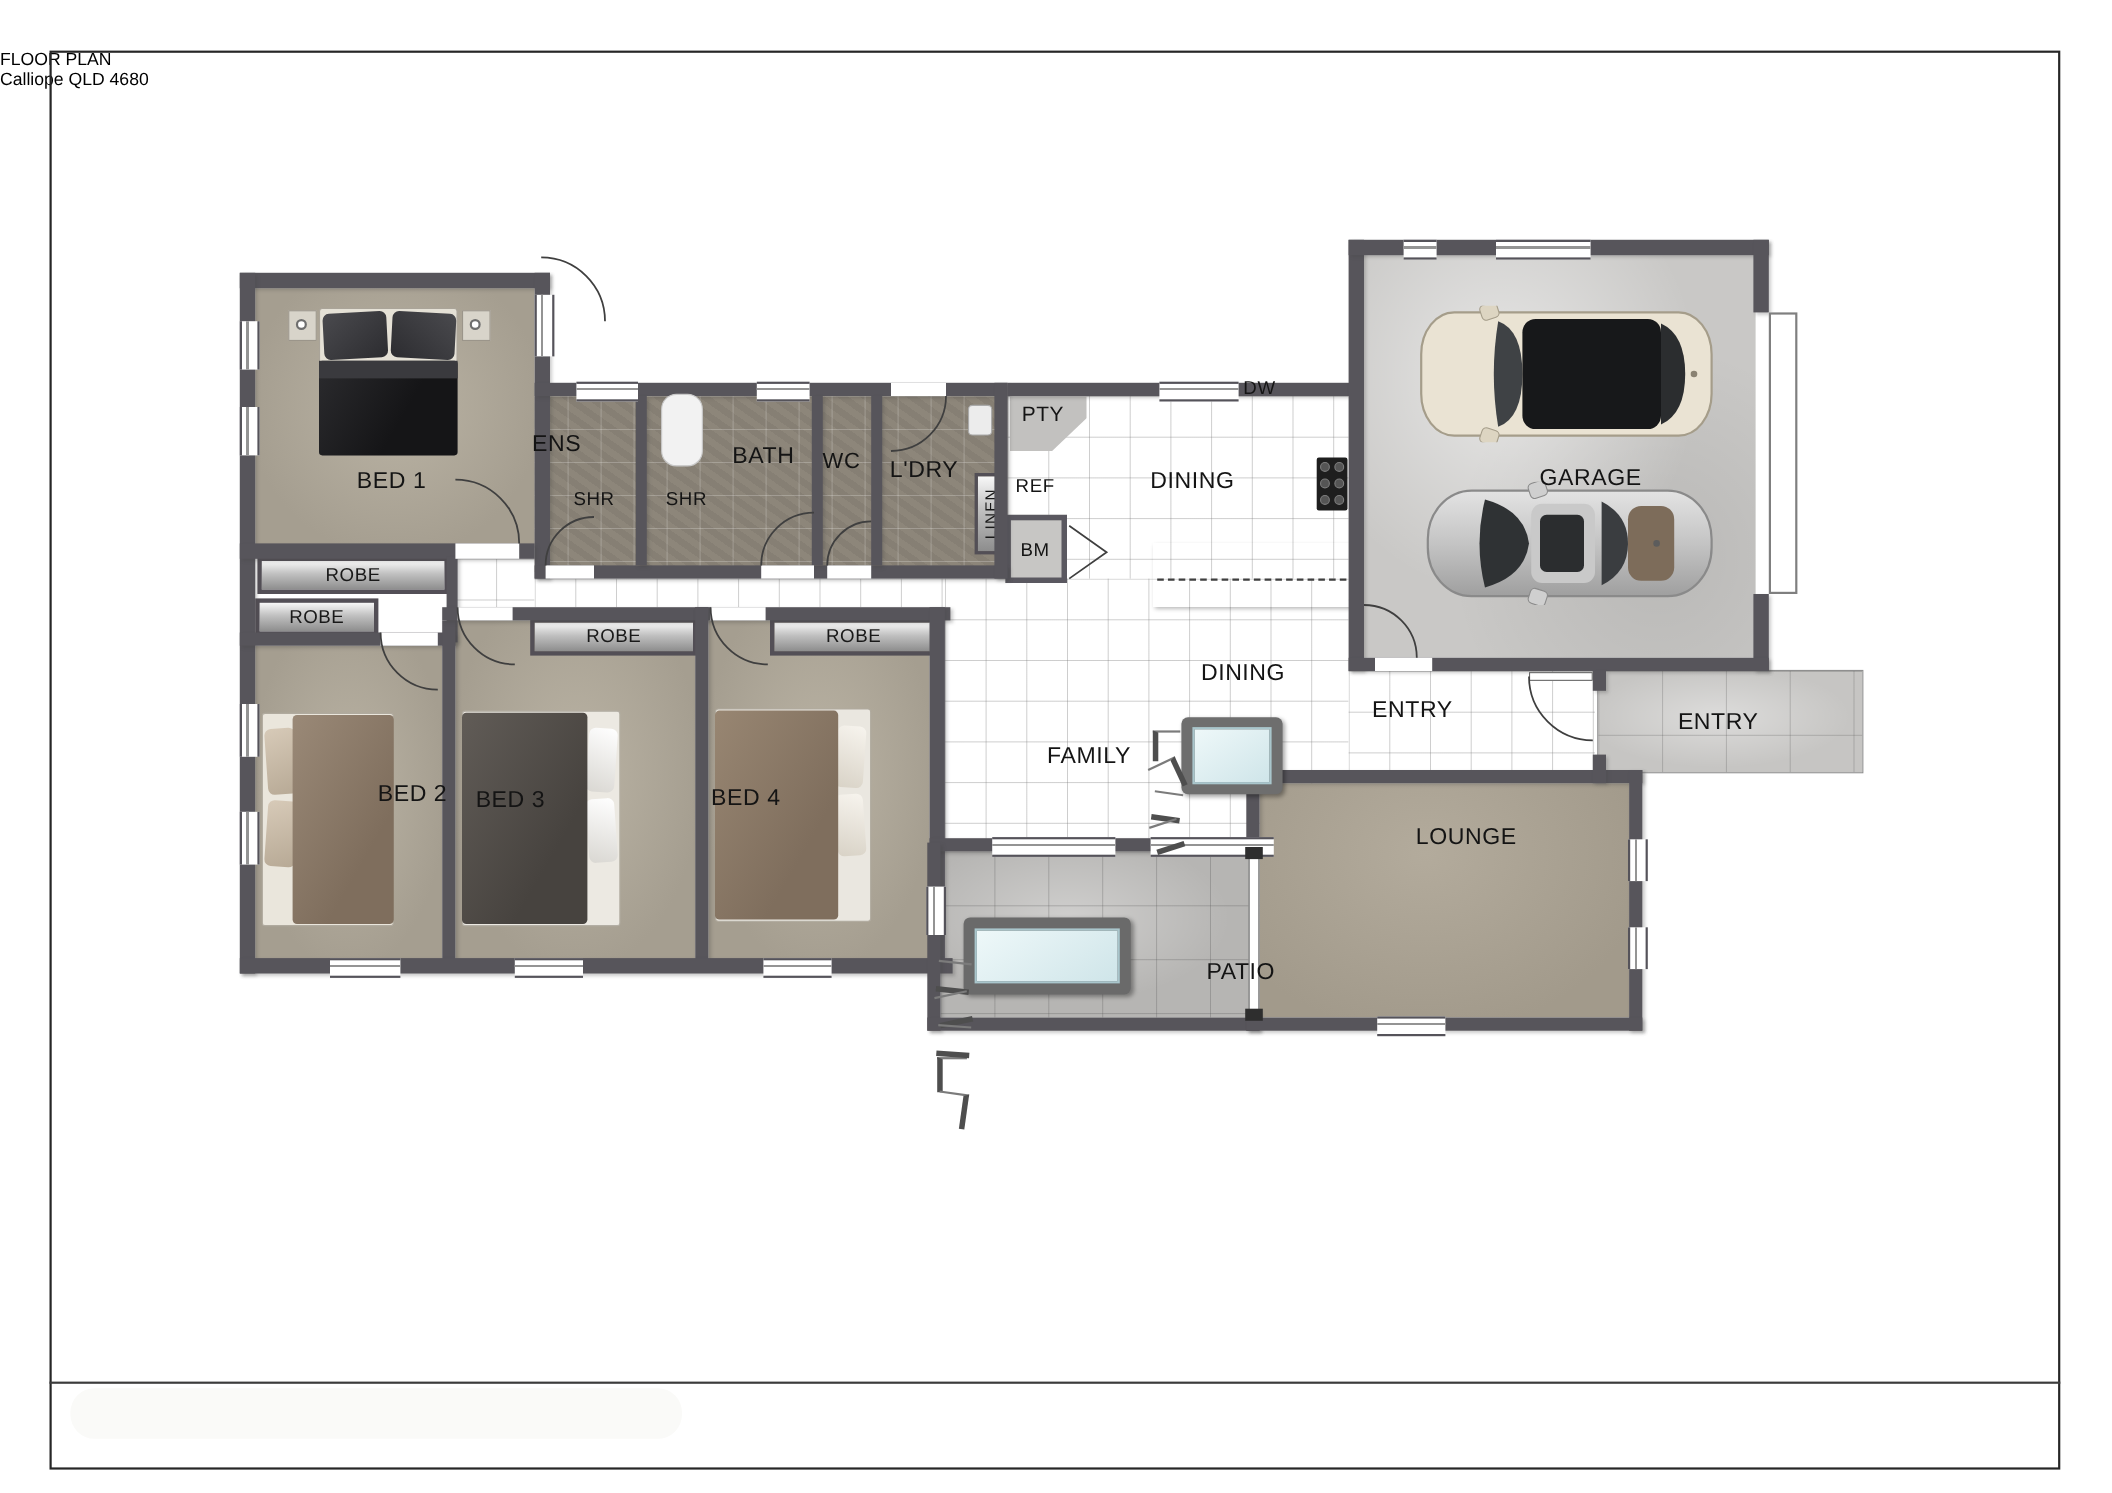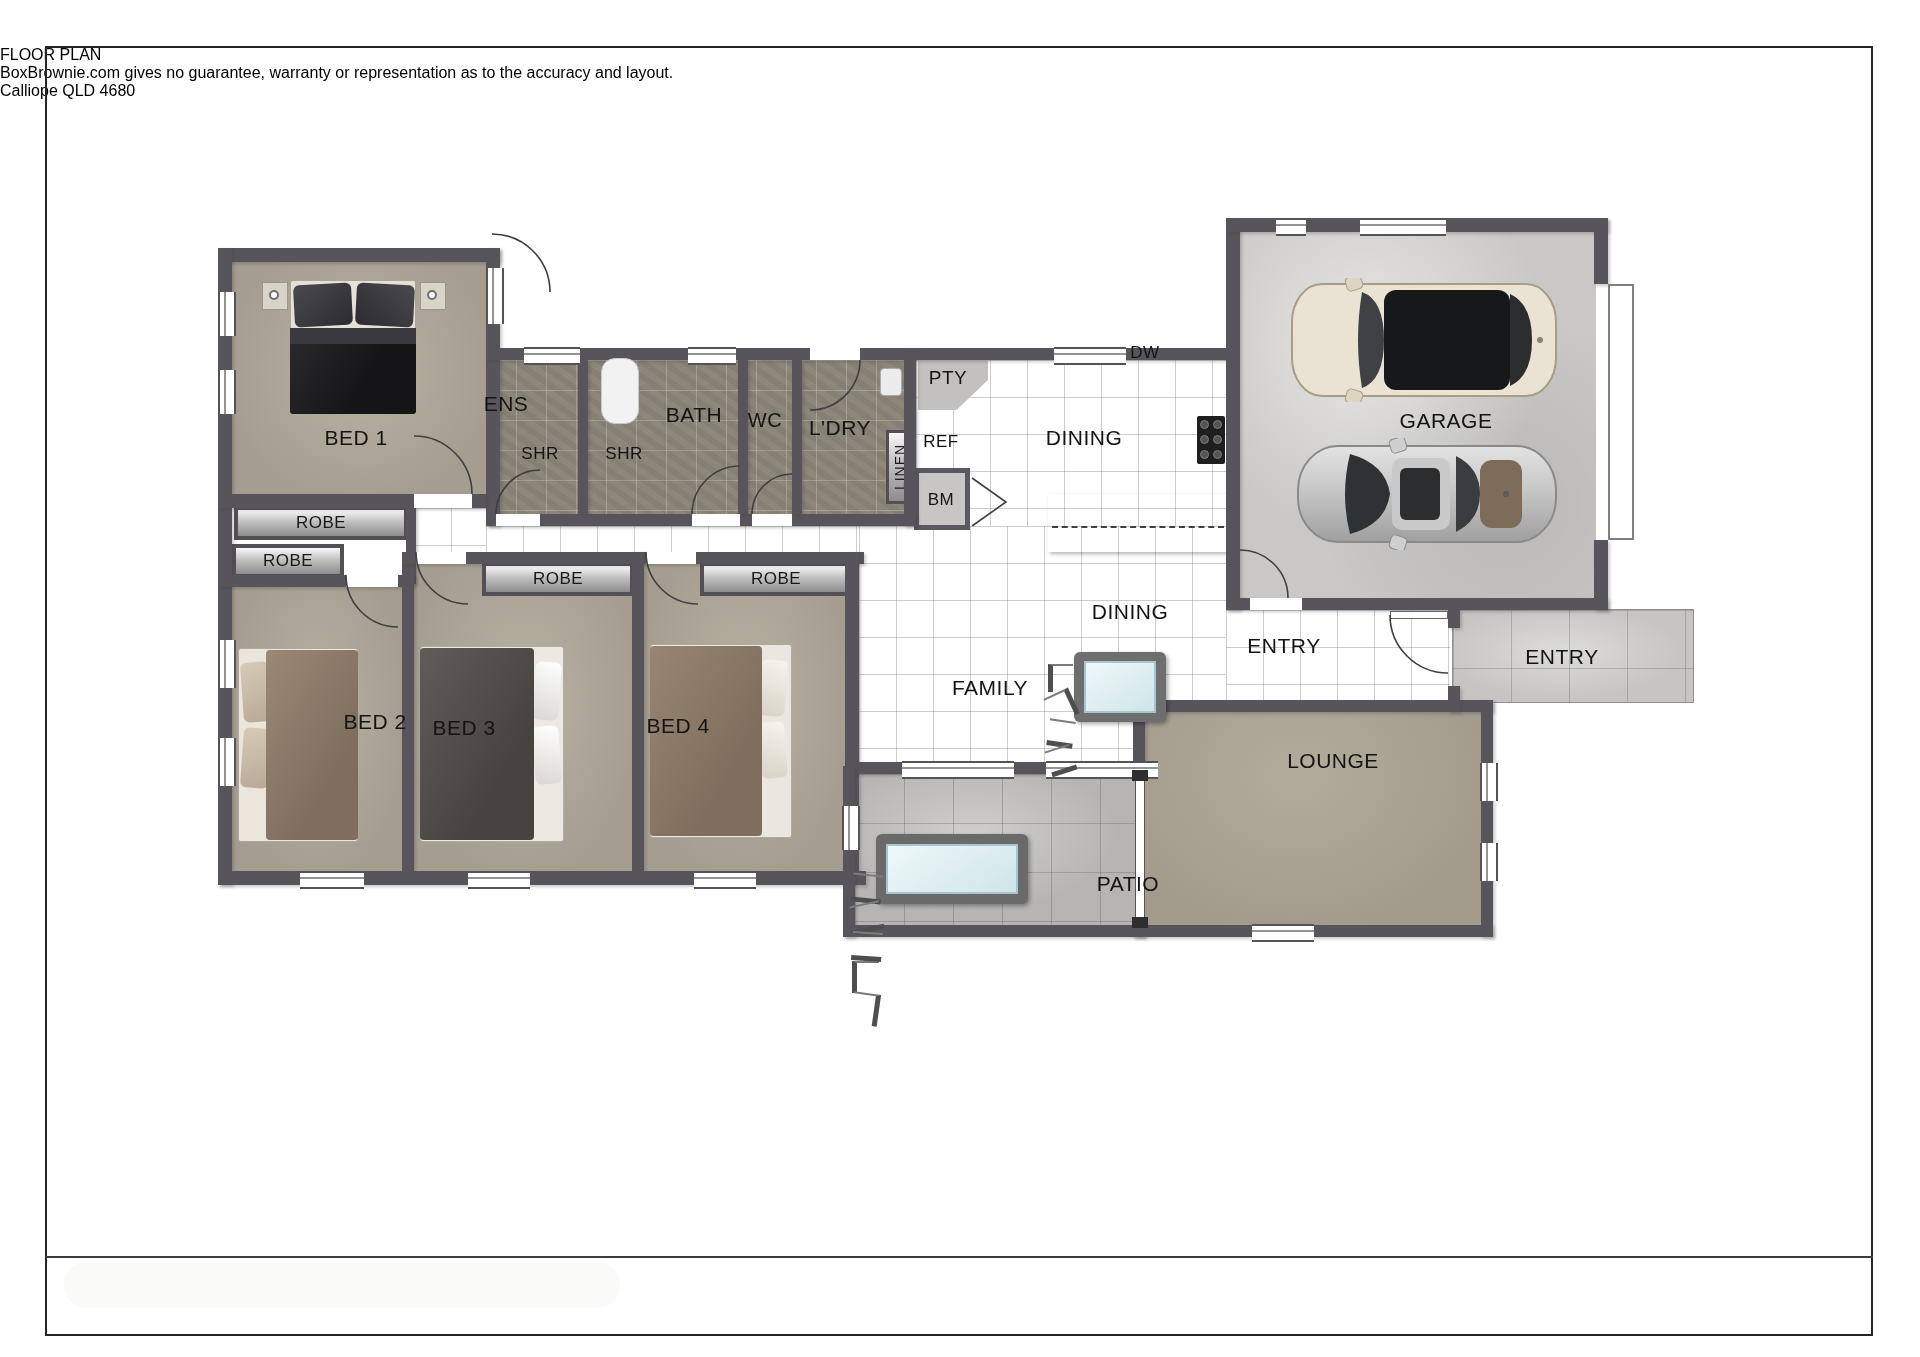--- a/index.html
+++ b/index.html
@@ -325,35 +325,34 @@
   <span class="lbl" style="left:356px;top:438px;">BED 1</span>
   <span class="lbl" style="left:506px;top:404px;">ENS</span>
   <span class="lbl" style="left:694px;top:415px;">BATH</span>
   <span class="lbl" style="left:765px;top:420px;font-size:20px;">WC</span>
   <span class="lbl" style="left:840px;top:428px;">L'DRY</span>
   <span class="lbl s19" style="left:948px;top:378px;">PTY</span>
   <span class="lbl s17" style="left:941px;top:442px;">REF</span>
   <span class="lbl s17" style="left:941px;top:500px;">BM</span>
   <span class="lbl s17" style="left:1145px;top:353px;">DW</span>
   <span class="lbl" style="left:1084px;top:438px;">DINING</span>
-  <span class="lbl" style="left:1446px;top:421px;">GARAGE</span>
+  <span class="lbl" style="left:1446px;top:435px;">GARAGE</span>
   <span class="lbl" style="left:375px;top:722px;">BED 2</span>
   <span class="lbl" style="left:464px;top:728px;">BED 3</span>
   <span class="lbl" style="left:678px;top:726px;">BED 4</span>
   <span class="lbl" style="left:990px;top:688px;">FAMILY</span>
   <span class="lbl" style="left:1130px;top:612px;">DINING</span>
   <span class="lbl" style="left:1284px;top:646px;">ENTRY</span>
   <span class="lbl" style="left:1562px;top:657px;">ENTRY</span>
   <span class="lbl" style="left:1333px;top:761px;">LOUNGE</span>
   <span class="lbl" style="left:1128px;top:884px;">PATIO</span>
 
   
   <span id="title" style="left:958px;top:1034px;">FLOOR PLAN</span>
 
   <div id="disclaimer">
-    <div>BoxBrownie.com gives no guarantee, warranty or representation as to the accuracy and layout.</div>
   </div>
 
   <div class="a" style="left:45px;top:1256px;width:1828px;height:2px;background:#3c3c3c;"></div>
   <div class="a" style="left:64px;top:1262px;width:556px;height:46px;background:#fafaf8;border-radius:22px;"></div>
   <span id="address" style="left:563px;top:1288px;">Calliope QLD 4680</span>
 
 </div>
 
 </body></html>

